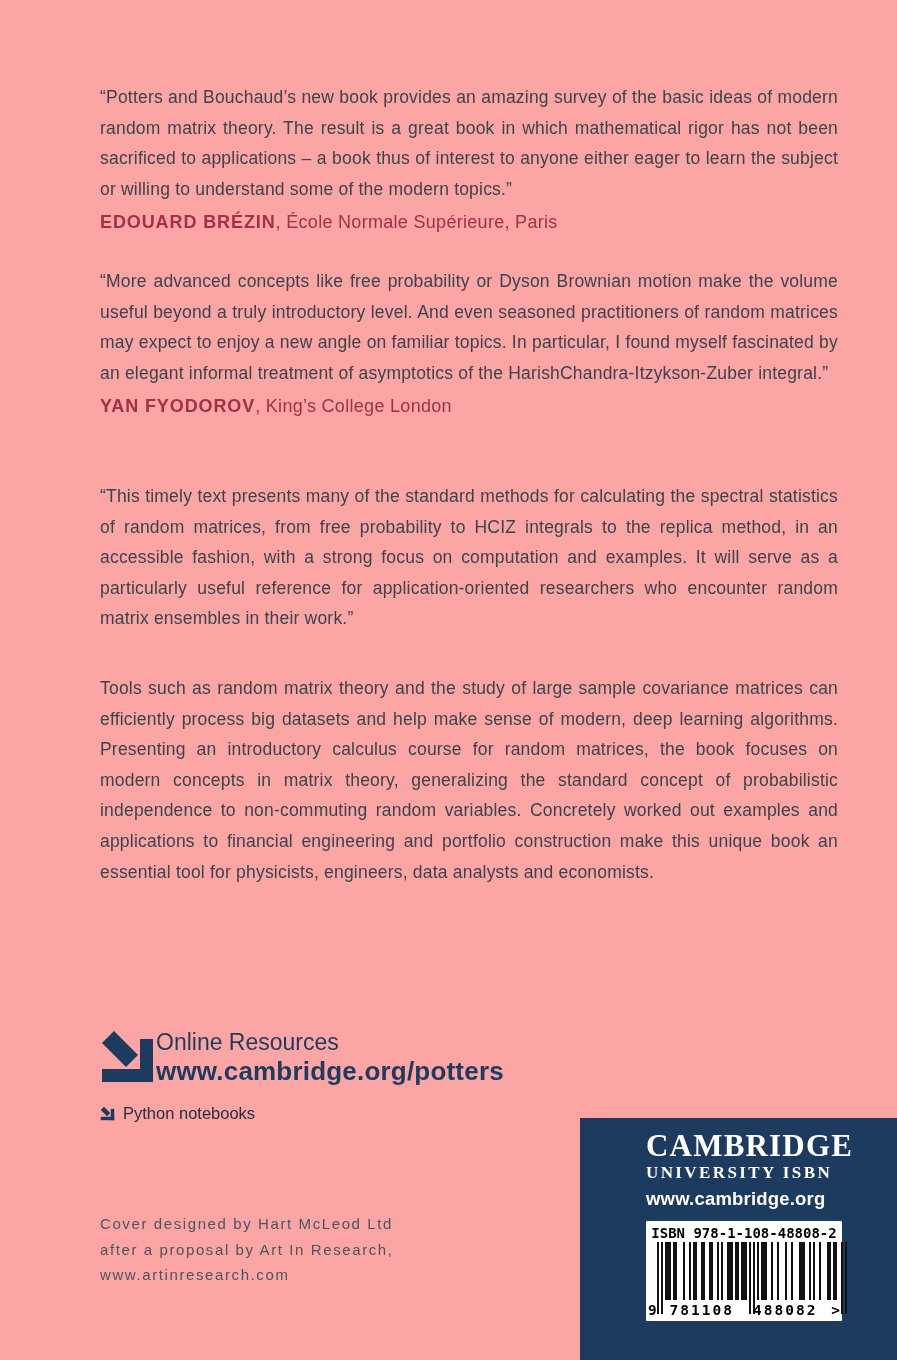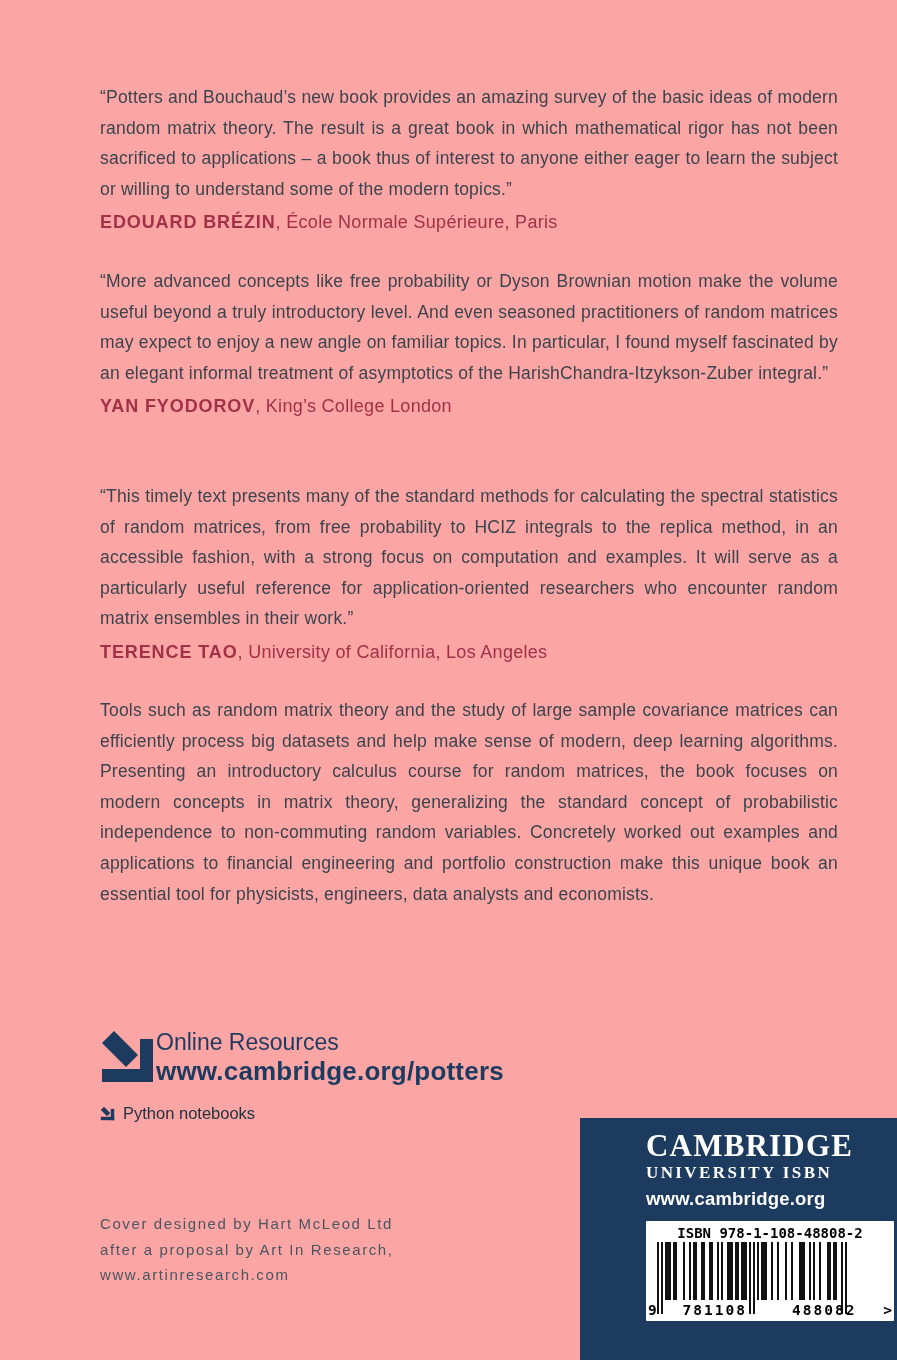--- a/index.html
+++ b/index.html
@@ -13,21 +13,21 @@
     font-size:17.5px;line-height:30.6px;color:#3b444d;
     text-align:justify;letter-spacing:0.2px;font-weight:400;
   }
   .attribution{
     margin-top:8px;font-size:18px;color:#a23148;letter-spacing:0.3px;
   }
   .attr-name{font-weight:bold;letter-spacing:0.9px;}
   .q1{top:82px;}
   .q2{top:266px;}
   .q3{top:481px;}
-  .descr{top:695px;}
+  .descr{top:673px;}
 
   .resources{
     position:absolute;left:99px;top:1028px;
     display:flex;align-items:flex-start;
   }
   .res-arrow{width:57px;height:57px;flex:0 0 auto;}
   .res-title{font-size:23px;color:#1d3a5f;line-height:28px;}
   .res-url{font-size:26px;font-weight:bold;color:#1d3a5f;line-height:30px;letter-spacing:0.2px;}
 
   .notebooks{
@@ -54,21 +54,21 @@
     font-family:"Liberation Serif",serif;font-size:31px;line-height:32px;
     letter-spacing:1.2px;font-weight:600;white-space:nowrap;
   }
   .pub-up{
     font-family:"Liberation Serif",serif;font-weight:bold;font-size:17px;
     letter-spacing:2.4px;line-height:22px;white-space:nowrap;
   }
   .pub-www{font-size:18.5px;font-weight:bold;line-height:22px;margin-top:4px;letter-spacing:0.2px;}
 
   .isbn-box{
-    margin-top:11px;width:248px;height:100px;background:#ffffff;color:#000;
+    margin-top:11px;width:196px;height:100px;background:#ffffff;color:#000;
     font-family:"DejaVu Sans Mono",monospace;border-radius:1px;
   }
   .isbn-label{
     font-size:14px;text-align:center;padding-top:4px;
     letter-spacing:0px;white-space:nowrap;font-weight:bold;
   }
   .barcode-wrap{position:relative;height:78px;margin-top:1px;}
   .barcode-svg{position:absolute;left:11px;top:0;}
   .bc-digits{
     position:absolute;left:2px;right:2px;bottom:2px;
@@ -94,23 +94,20 @@
 
   <div class="block q2">
     <p class="quote" style="margin:0">“More advanced concepts like free probability or Dyson Brownian motion make the volume useful beyond a truly introductory level. And even seasoned practitioners of random matrices may expect to enjoy a new angle on familiar topics. In particular, I found myself fascinated by an elegant informal treatment of asymptotics of the HarishChandra-Itzykson-Zuber integral.”</p>
     <div class="attribution">
       <span class="attr-name">YAN FYODOROV</span><span class="attr-rest">, King’s College London</span>
     </div>
   </div>
 
   <div class="block q3">
     <p class="quote" style="margin:0">“This timely text presents many of the standard methods for calculating the spectral statistics of random matrices, from free probability to HCIZ integrals to the replica method, in an accessible fashion, with a strong focus on computation and examples. It will serve as a particularly useful reference for application-oriented researchers who encounter random matrix ensembles in their work.”</p>
-    <div class="attribution">
-      <span class="attr-name">TERENCE TAO</span><span class="attr-rest">, University of California, Los Angeles</span>
-    </div>
   </div>
 
   <div class="block descr">
     <p class="quote" style="margin:0">Tools such as random matrix theory and the study of large sample covariance matrices can efficiently process big datasets and help make sense of modern, deep learning algorithms. Presenting an introductory calculus course for random matrices, the book focuses on modern concepts in matrix theory, generalizing the standard concept of probabilistic independence to non-commuting random variables. Concretely worked out examples and applications to financial engineering and portfolio construction make this unique book an essential tool for physicists, engineers, data analysts and economists.</p>
   </div>
 
   <div class="resources">
     <svg class="res-arrow" viewBox="0 0 57 57">
       <rect class="navy-fill" x="41" y="11" width="13" height="43"></rect>
       <rect class="navy-fill" x="3" y="41" width="51" height="13"></rect>

